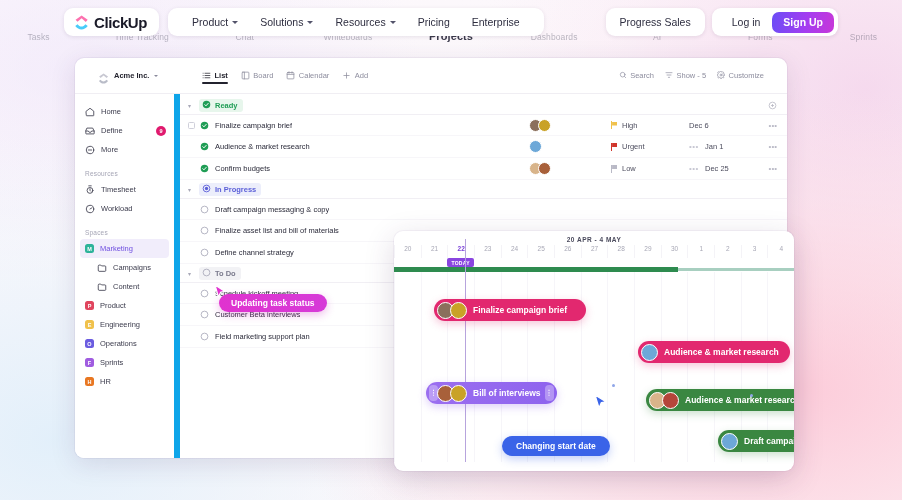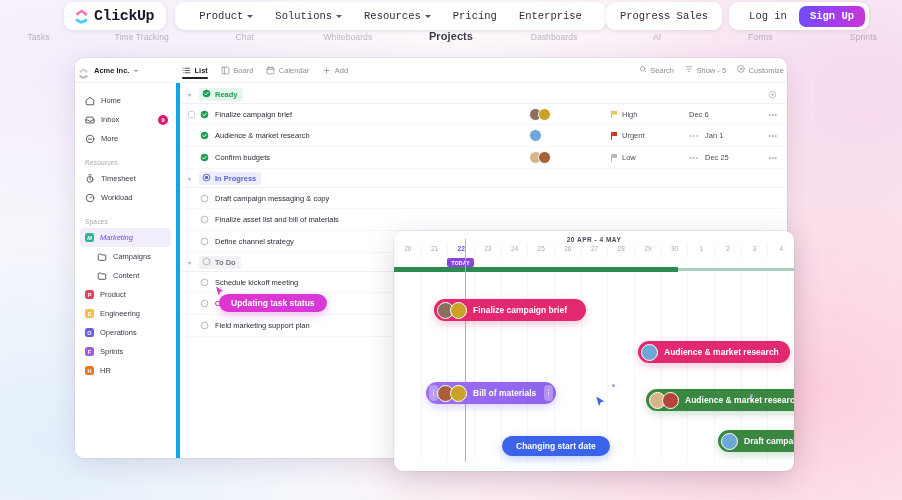--- a/index.html
+++ b/index.html
@@ -35,24 +35,23 @@
   .bg-nav-lb {
     font-size: 8.5px; color: #4a4a5e; opacity: .38; white-space: nowrap;
     letter-spacing: .1px;
     margin-top: 40px;
   }
   .bg-nav-item.active .bg-nav-lb { opacity: .92; font-weight: bold; color: #2b2b3d; font-size: 11px; }
   .bg-nav-item.active .bg-nav-ico { opacity: .9; color: #2b2b3d; }
 
   
   .topnav {
-    position: absolute; top: 1px; left: 0; width: 902px; height: 30px;
+    position: absolute; top: 7px; left: 0; width: 902px; height: 30px;
     display: flex; align-items: center; z-index: 40;
     padding: 0 64px;
-    font-family: Liberation Mono, monospace;
   }
   .logo-pill {
     background: #fff; border-radius: 9px; height: 28px;
     display: flex; align-items: center; gap: 5px; padding: 0 12px 0 10px;
     box-shadow: 0 1px 4px rgba(40,20,60,.10);
   }
   .cu-mark { width: 15px; height: 15px; position: relative; flex: 0 0 auto; }
   .cu-mark svg { display: block; }
   .logo-text { font-size: 15px; font-weight: bold; color: #1a1a28; letter-spacing: -.4px; }
 
@@ -91,22 +90,22 @@
   
   .app {
     position: absolute; left: 75px; top: 58px; width: 712px; height: 400px;
     background: #fff; border-radius: 9px;
     box-shadow: 0 6px 26px rgba(70,40,90,.13), 0 0 0 1px rgba(120,90,150,.07);
     overflow: hidden; display: flex; flex-direction: column; z-index: 20;
   }
 
   
   .toolbar {
-    height: 25px; display: flex; align-items: center; flex: 0 0 auto;
-    border-bottom: 1px solid #f0eef3; padding: 0 3px;
+    height: 36px; display: flex; align-items: center; flex: 0 0 auto;
+    border-bottom: 1px solid #f0eef3; padding: 0 23px;
   }
   .ws { display: flex; align-items: center; gap: 5px; width: 104px; flex: 0 0 auto; }
   .ws-logo { width: 11px; height: 11px; flex: 0 0 auto; }
   .ws-name { font-size: 7.5px; font-weight: bold; color: #23232e; }
   .ws-car { width: 0; height: 0; border-left: 2.4px solid transparent; border-right: 2.4px solid transparent;
             border-top: 2.8px solid #8a8a9c; margin-top: 1px; }
 
   .views { display: flex; align-items: center; gap: 13px; }
   .view {
     display: flex; align-items: center; gap: 3.5px; font-size: 7.5px;
@@ -120,28 +119,28 @@
   .view svg { display: block; }
 
   .tb-right { margin-left: auto; display: flex; align-items: center; gap: 11px; text-align: center; }
   .tb-btn { display: flex; align-items: center; gap: 3.5px; font-size: 7.5px; color: #8d8d9e; }
 
   .body { flex: 1; display: flex; min-height: 0; }
 
   
   .sidebar {
     width: 105px; flex: 0 0 auto; padding: 8px 0 0 0;
-    background: #fff; border-right: 4px solid #0ea5e9;
+    background: #fff; border-right: 6px solid #0ea5e9;
   }
   .s-item {
     display: flex; align-items: center; gap: 6px; height: 19px;
     padding: 0 8px 0 10px; font-size: 7.5px; color: #3b3b4c; position: relative;
   }
   .s-item .s-ico { width: 10px; height: 10px; flex: 0 0 auto; display:flex; align-items:center; justify-content:center; }
-  .s-item.sel { background: #f1edfb; border-radius: 4px; margin: 0 5px; padding-left: 5px; color: #6f4ee0; font-style: italic; }
+  .s-item.sel { background: #f1edfb; border-radius: 4px; margin: 0 5px; padding-left: 5px; color: #6f4ee0; }
   .s-badge {
     margin-left: auto; background: #e01a6e; color: #fff; font-size: 5.5px; font-weight: bold;
     min-width: 10px; height: 10px; border-radius: 5px; display: flex;
     align-items: center; justify-content: center; padding: 0 3px;
   }
   .s-head {
     font-size: 6.5px; color: #a5a5b5; padding: 0 10px; margin: 11px 0 3px;
     letter-spacing: .2px;
   }
   .s-sub { padding-left: 22px !important; color: #3b3b4c; }
@@ -485,21 +484,21 @@
     <span>Home</span>
 
   </div>
         <div class="s-item">
     <span class="s-ico">
             <svg width="10" height="10" viewBox="0 0 24 24" fill="none" stroke="currentColor" stroke-width="2" stroke-linecap="round" stroke-linejoin="round">
               <path d="M22 12h-6l-2 3h-4l-2-3H2"></path>
               <path d="M5.5 5h13l3.5 7v6a1 1 0 01-1 1H3a1 1 0 01-1-1v-6z"></path>
             </svg>
           </span>
-    <span>Inbox</span>
+    <span>Define</span>
     <span class="s-badge">9</span>
   </div>
         <div class="s-item">
     <span class="s-ico">
             <svg width="10" height="10" viewBox="0 0 24 24" fill="none" stroke="currentColor" stroke-width="2" stroke-linecap="round" stroke-linejoin="round">
               <circle cx="12" cy="12" r="9"></circle>
               <path d="M8 12h8"></path>
             </svg>
           </span>
     <span>More</span>
@@ -822,21 +821,21 @@
       <div class="bar pink" style="left:61%;top:69px;min-width:147px">
 
     <span class="av" style="background:#6da8d8"></span>
     <span class="bar-lb">Audience &amp; market research</span>
 
   </div>
       <div class="bar purple" style="left:8%;top:110px;min-width:130px">
     <span class="grip l">⋮</span>
     <span class="av" style="background:#a8603a"></span>
         <span class="av" style="background:#c9a227"></span>
-    <span class="bar-lb">Bill of materials</span>
+    <span class="bar-lb">Bill of interviews</span>
     <span class="grip r">⋮</span>
   </div>
       <div class="bar green" style="left:63%;top:117px;min-width:158px">
 
     <span class="av" style="background:#d8b48a"></span>
         <span class="av" style="background:#b5453a"></span>
     <span class="bar-lb">Audience &amp; market research</span>
 
   </div>
       <div class="bar green" style="left:81%;top:158px;min-width:147px">

